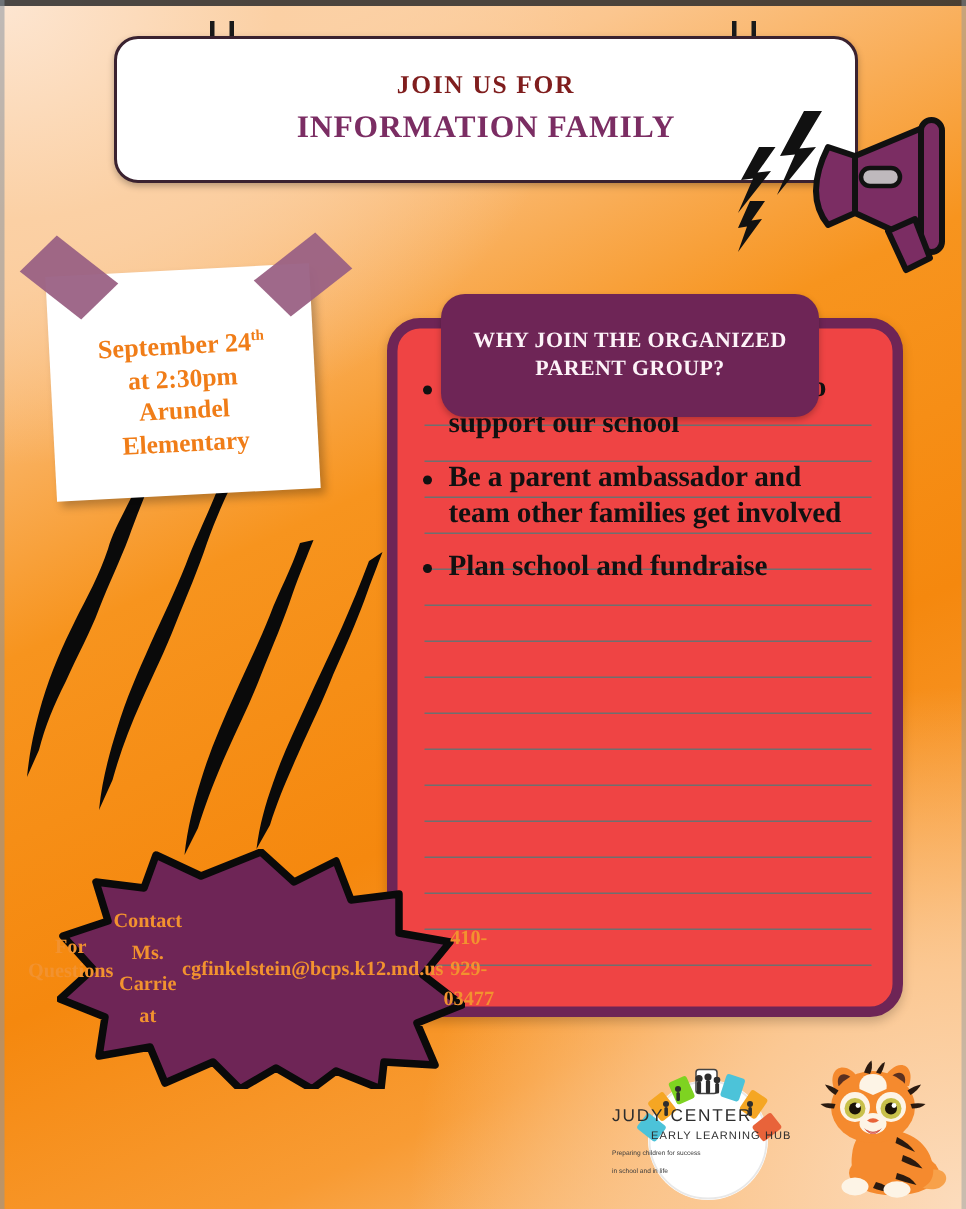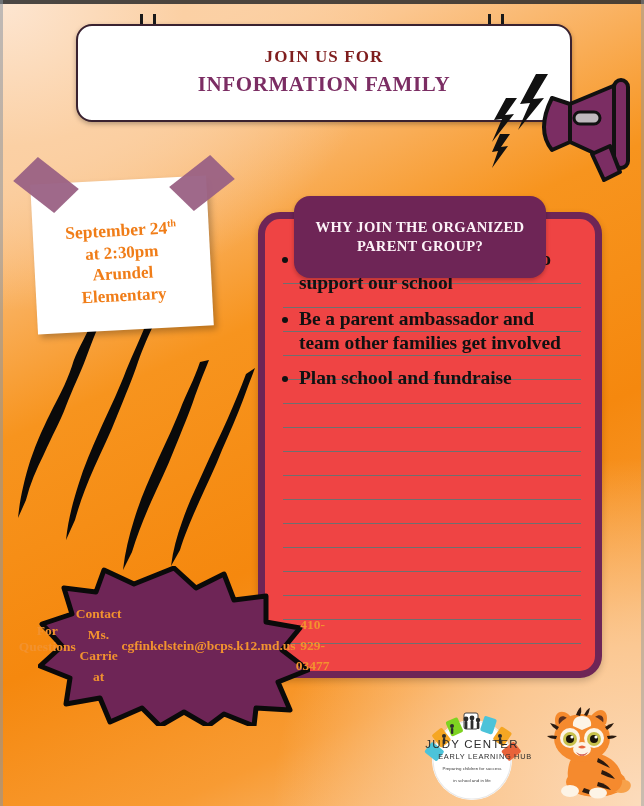--- a/index.html
+++ b/index.html
@@ -114,21 +114,21 @@
     position:absolute;left:38px;top:566px;width:272px;height:160px;z-index:7;
     display:flex;flex-direction:row;align-items:center;justify-content:center;
     text-align:center;color:#f2922f;font-weight:700;pointer-events:none;
   }
   .burst-text .q{font-size:13.5px;margin-bottom:15px;}
   .burst-text .c{font-size:13.5px;line-height:1.55;}
 
   
   .logo{position:absolute;left:408px;top:706px;width:128px;height:96px;z-index:6;}
   .logo-txt{position:absolute;left:408px;top:706px;width:128px;height:96px;z-index:7;
-    display:flex;flex-direction:column;align-items:center;justify-content:center;text-align:center;
+    display:flex;flex-direction:column;align-items:flex-start;justify-content:center;text-align:center;
     font-family:"Liberation Sans", sans-serif;pointer-events:none;}
   .logo-txt .a{font-size:11.5px;letter-spacing:1.2px;color:#2d2d2d;margin-top:14px;}
   .logo-txt .b{font-size:7.4px;letter-spacing:.7px;color:#2d2d2d;margin-top:2px;padding-left:26px;}
   .logo-txt .c{font-size:4.4px;color:#3a3a3a;margin-top:5px;line-height:1.5;}
 
   
   .tiger{position:absolute;right:8px;bottom:6px;width:96px;height:104px;z-index:6;}
 </style>
 </head>
 <body>

